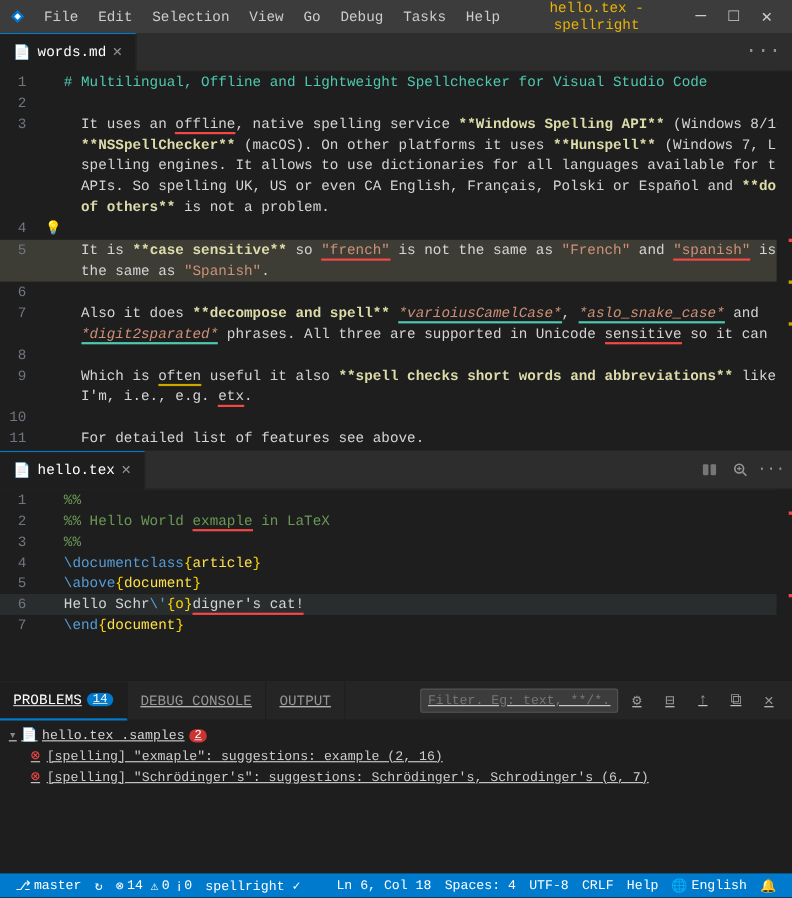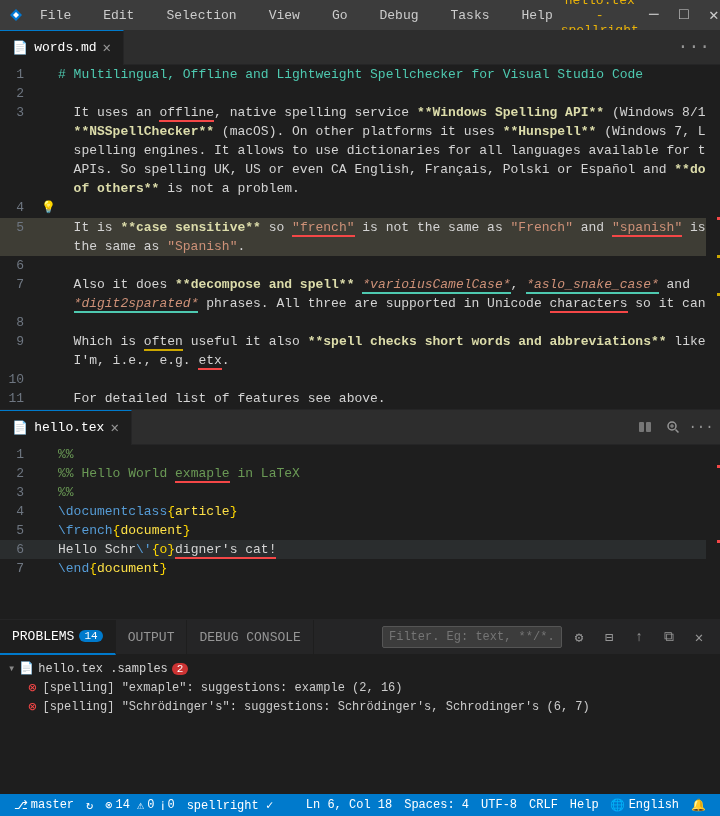--- a/index.html
+++ b/index.html
@@ -22,21 +22,21 @@
       align-items: center;
       height: 30px;
       padding: 0 8px;
       flex-shrink: 0;
     }
     .title-bar-icon {
       width: 16px; height: 16px; margin-right: 8px;
       display: flex; align-items: center; justify-content: center;
     }
     .title-bar-menus {
-      display: flex; gap: 16px; flex: 1;
+      display: flex; gap: 2px; flex: 1;
     }
     .menu-item {
       color: #cccccc;
       padding: 2px 8px;
       cursor: pointer;
       font-size: 13px;
     }
     .title-bar-title {
       flex: 1;
       text-align: center;
@@ -197,20 +197,21 @@
     }
 
     
     .panel {
       height: 175px;
       background: #1e1e1e;
       border-top: 1px solid #252526;
       flex-shrink: 0;
       display: flex;
       flex-direction: column;
+      text-decoration: underline;
     }
     .panel-tabs {
       display: flex;
       align-items: center;
       background: #252526;
       height: 35px;
       border-bottom: 1px solid #1e1e1e;
       flex-shrink: 0;
     }
     .panel-tab {
@@ -417,21 +418,21 @@
 
       <div class="line-row">
         <span class="line-num">7</span>
         <div class="gutter-icon"></div>
         <span class="line-content">  Also it does <span class="md-bold">**decompose and spell**</span> <span class="md-em squiggle-blue">*varioiusCamelCase*</span>, <span class="md-em squiggle-blue">*aslo_snake_case*</span> and</span>
       </div>
 
       <div class="line-row">
         <span class="line-num"> </span>
         <div class="gutter-icon"></div>
-        <span class="line-content">  <span class="md-em squiggle-blue">*digit2sparated*</span> phrases. All three are supported in Unicode <span class="squiggle-red">characters</span> so it can spell</span>
+        <span class="line-content">  <span class="md-em squiggle-blue">*digit2sparated*</span> phrases. All three are supported in Unicode <span class="squiggle-red">sensitive</span> so it can spell</span>
       </div>
 
 
       <div class="line-row">
         <span class="line-num">8</span>
         <div class="gutter-icon"></div>
         <span class="line-content"> </span>
       </div>
 
       <div class="line-row">
@@ -515,21 +516,21 @@
 
       <div class="line-row">
         <span class="line-num">4</span>
         <div class="gutter-icon"></div>
         <span class="line-content"><span class="tex-cmd">\documentclass</span><span class="tex-brace">{</span><span class="tex-arg">article</span><span class="tex-brace">}</span></span>
       </div>
 
       <div class="line-row">
         <span class="line-num">5</span>
         <div class="gutter-icon"></div>
-        <span class="line-content"><span class="tex-cmd">\french</span><span class="tex-brace">{</span><span class="tex-arg">document</span><span class="tex-brace">}</span></span>
+        <span class="line-content"><span class="tex-cmd">\above</span><span class="tex-brace">{</span><span class="tex-arg">document</span><span class="tex-brace">}</span></span>
       </div>
 
       <div class="line-row active-line">
         <span class="line-num">6</span>
         <div class="gutter-icon"></div>
         <span class="line-content">Hello Schr<span class="tex-cmd">\'</span><span class="tex-brace">{o}</span><span class="squiggle-red">digner's cat!</span></span>
       </div>
 
       <div class="line-row">
         <span class="line-num">7</span>
@@ -545,24 +546,24 @@
   </div>
 </div>
 
 <div class="panel">
   <div class="panel-tabs">
     <div class="panel-tab active">
       <span>PROBLEMS</span>
       <span class="panel-tab-badge">14</span>
     </div>
     <div class="panel-tab">
+      <span>DEBUG CONSOLE</span>
+    </div>
+    <div class="panel-tab">
       <span>OUTPUT</span>
-    </div>
-    <div class="panel-tab">
-      <span>DEBUG CONSOLE</span>
     </div>
     <div class="panel-right">
       <input class="panel-filter" type="text" placeholder="Filter. Eg: text, **/*.ts, ..." style="">
       <div class="editor-icon-btn" title="Filter settings">⚙</div>
       <div class="editor-icon-btn" title="Collapse all">⊟</div>
       <div class="editor-icon-btn" title="Clear">↑</div>
       <div class="editor-icon-btn" title="Layout">⧉</div>
       <div class="editor-icon-btn" title="Close panel">✕</div>
     </div>
   </div>

